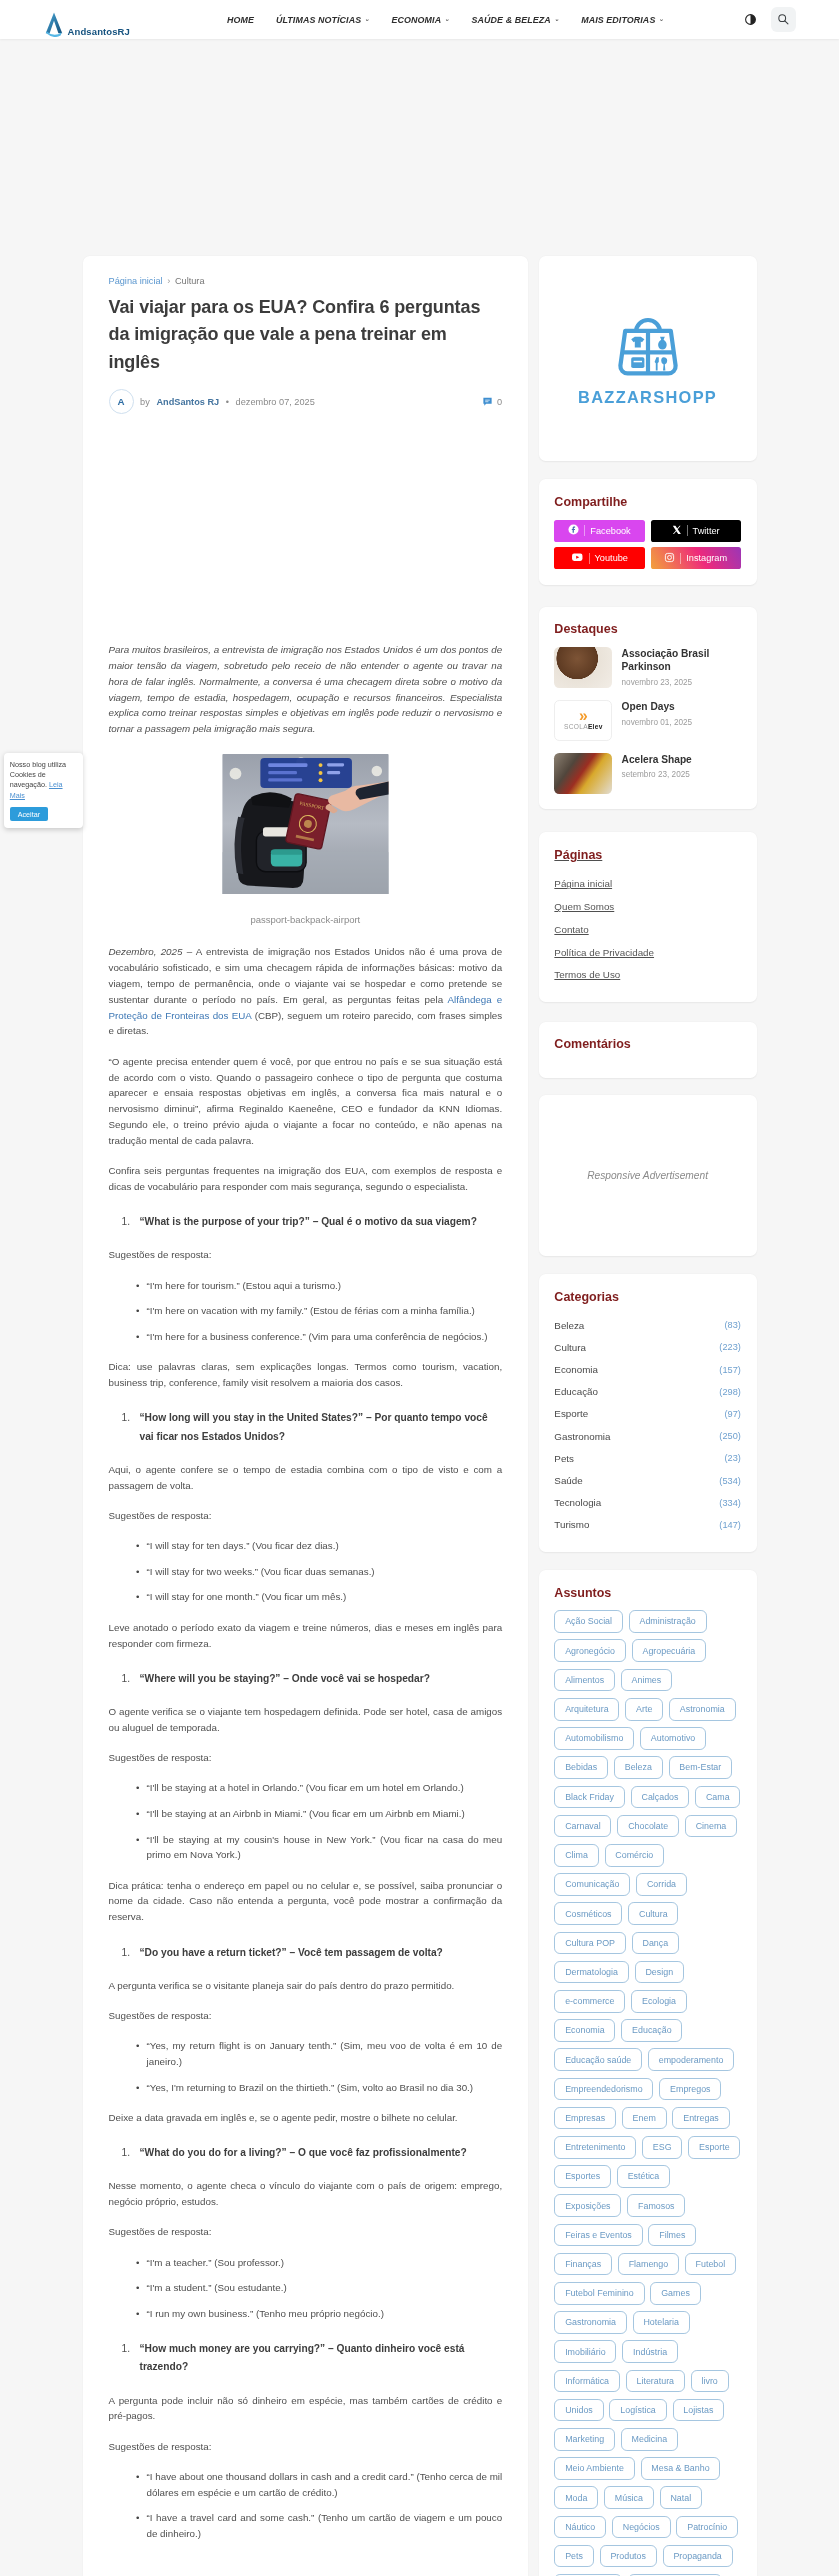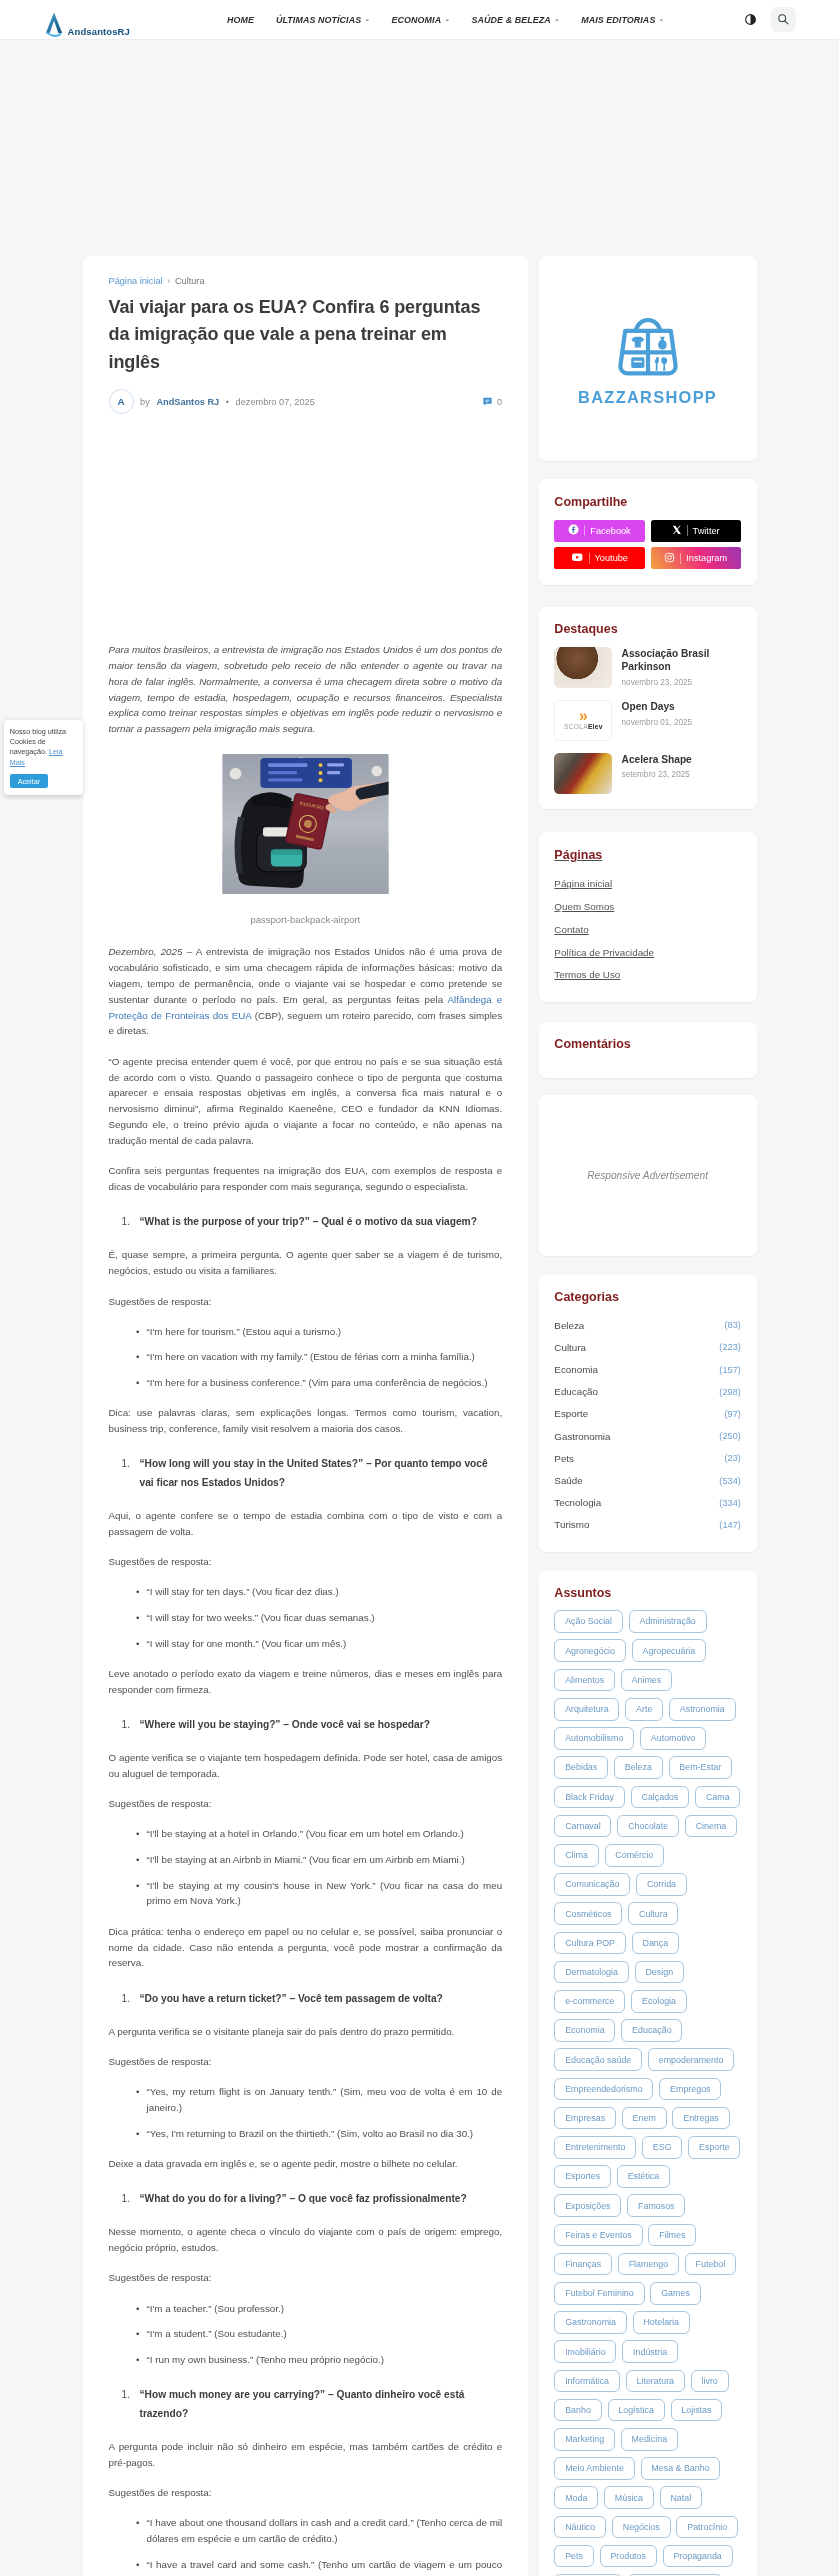--- a/index.html
+++ b/index.html
@@ -94,21 +94,21 @@
   .cats { margin-bottom: 18.4px; }
   .cat-row { display: flex; justify-content: space-between; align-items: center; padding: 5.6px 0; cursor: pointer; }
   .cat-name { font-size: 9.8px; color: #4a4a4a; }
   .cat-count { font-size: 9.2px; color: #6fa0cf; }
   .topics { padding-bottom: 26px; }
   .tag-wrap { display: flex; flex-wrap: wrap; gap: 6.6px 5.9px; }
   .tag { border: 1px solid #a5c6e0; color: #6b9ac4; border-radius: 5.9px; padding: 5.2px 9.8px;
     font-size: 8.9px; line-height: 1.15; background: #fff; cursor: pointer; white-space: nowrap; }
 
   
-  .cookie { position: absolute; left: 3.9px; top: 720px; width: 79px; background: #fff;
+  .cookie { position: absolute; left: 3.9px; top: 753px; width: 79px; background: #fff;
     border-radius: 3.9px; box-shadow: 0 1.3px 5.2px rgba(0,0,0,.18); padding: 6.6px 5.9px; z-index: 40; }
   .cookie-text { font-size: 7.2px; color: #444; line-height: 1.45; }
   .cookie-link { color: #4a8fd0; text-decoration: underline; font-size: 7.2px; cursor: pointer; }
   .cookie-btn { margin-top: 5.9px; background: #2d9cdb; color: #fff; border: none; border-radius: 2px;
     font-size: 7.2px; padding: 2.6px 7.9px; cursor: pointer; font-family: "Liberation Sans", sans-serif; }
 </style>
 </head>
 <body>
 
 <div class="header">
@@ -224,21 +224,20 @@
         <rect x="74" y="146" width="48" height="26" rx="7" fill="#39b3a6"></rect>
         <rect x="74" y="146" width="48" height="8" rx="4" fill="#2c9a8e"></rect>
       </svg>
     </span>
     <div class="fig-cap">passport-backpack-airport</div>
   </div>
 <p class="a-p"><em>Dezembro, 2025</em> – A entrevista de imigração nos Estados Unidos não é uma prova de vocabulário sofisticado, e sim uma checagem rápida de informações básicas: motivo da viagem, tempo de permanência, onde o viajante vai se hospedar e como pretende se sustentar durante o período no país. Em geral, as perguntas feitas pela <a class="a-link">Alfândega e Proteção de Fronteiras dos EUA</a> (CBP), seguem um roteiro parecido, com frases simples e diretas.</p>
           <p class="a-p">“O agente precisa entender quem é você, por que entrou no país e se sua situação está de acordo com o visto. Quando o passageiro conhece o tipo de pergunta que costuma aparecer e ensaia respostas objetivas em inglês, a conversa fica mais natural e o nervosismo diminui”, afirma Reginaldo Kaeneêne, CEO e fundador da KNN Idiomas. Segundo ele, o treino prévio ajuda o viajante a focar no conteúdo, e não apenas na tradução mental de cada palavra.</p>
           <p class="a-p">Confira seis perguntas frequentes na imigração dos EUA, com exemplos de resposta e dicas de vocabulário para responder com mais segurança, segundo o especialista.</p>
           <h3 class="a-h"><span class="a-hnum">1.</span><span>“What is the purpose of your trip?” – Qual é o motivo da sua viagem?</span></h3>
-          <p class="a-p">É, quase sempre, a primeira pergunta. O agente quer saber se a viagem é de turismo, negócios, estudo ou visita a familiares.</p>
           <p class="a-p">Sugestões de resposta:</p>
           <ul class="a-ul">
             <li class="a-li">“I'm here for tourism.” (Estou aqui a turismo.)</li>
             <li class="a-li">“I'm here on vacation with my family.” (Estou de férias com a minha família.)</li>
             <li class="a-li">“I'm here for a business conference.” (Vim para uma conferência de negócios.)</li>
           </ul>
           <p class="a-p">Dica: use palavras claras, sem explicações longas. Termos como tourism, vacation, business trip, conference, family visit resolvem a maioria dos casos.</p>
           <h3 class="a-h"><span class="a-hnum">1.</span><span>“How long will you stay in the United States?” – Por quanto tempo você vai ficar nos Estados Unidos?</span></h3>
           <p class="a-p">Aqui, o agente confere se o tempo de estadia combina com o tipo de visto e com a passagem de volta.</p>
           <p class="a-p">Sugestões de resposta:</p>
@@ -498,21 +497,21 @@
             <a class="tag">Futebol</a>
             <a class="tag">Futebol Feminino</a>
             <a class="tag">Games</a>
             <a class="tag">Gastronomia</a>
             <a class="tag">Hotelaria</a>
             <a class="tag">Imobiliário</a>
             <a class="tag">Indústria</a>
             <a class="tag">Informática</a>
             <a class="tag">Literatura</a>
             <a class="tag">livro</a>
-            <a class="tag">Banho</a>
+            <a class="tag">Unidos</a>
             <a class="tag">Logística</a>
             <a class="tag">Lojistas</a>
             <a class="tag">Marketing</a>
             <a class="tag">Medicina</a>
             <a class="tag">Meio Ambiente</a>
             <a class="tag">Mesa &amp; Banho</a>
             <a class="tag">Moda</a>
             <a class="tag">Música</a>
             <a class="tag">Natal</a>
             <a class="tag">Náutico</a>

